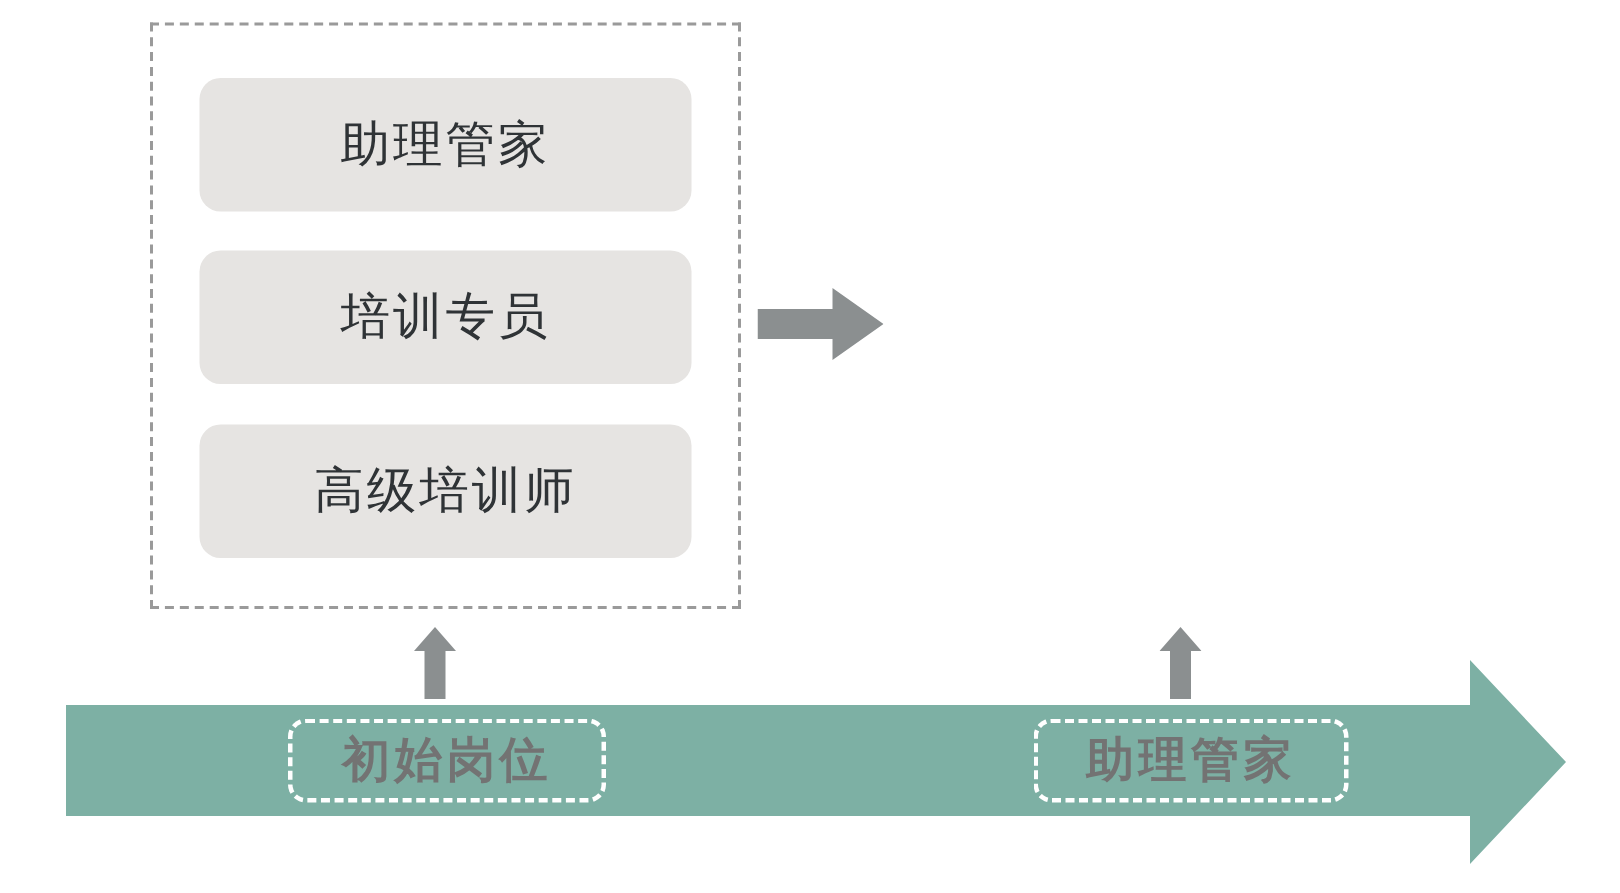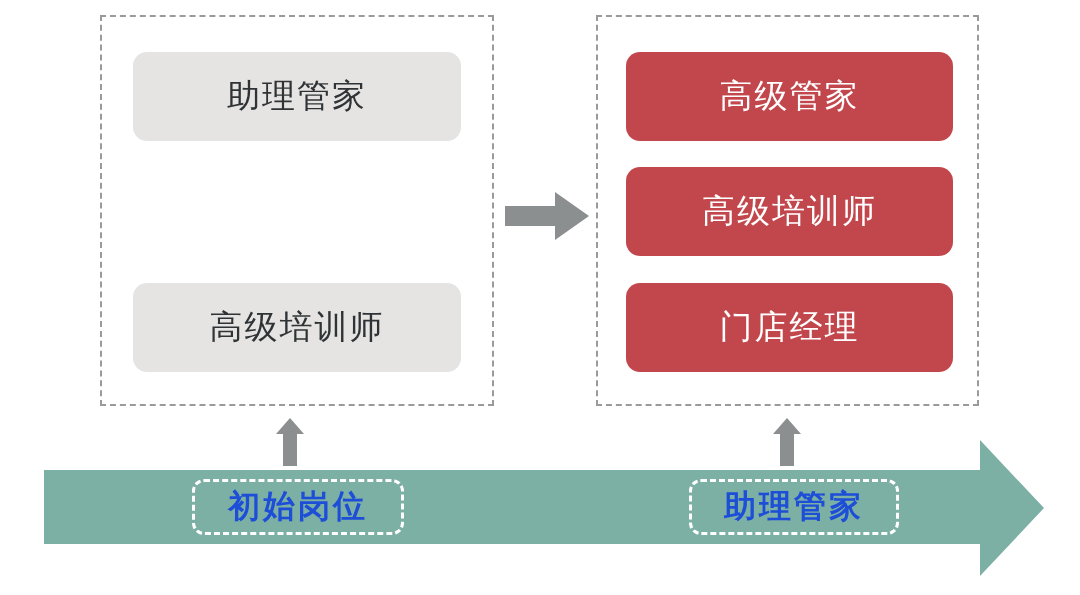--- a/index.html
+++ b/index.html
@@ -99,21 +99,21 @@
   }
 
   
   .stage-label {
     position: absolute;
     display: flex;
     align-items: center;
     justify-content: center;
     border: 3px dashed #ffffff;
     border-radius: 12px;
-    color: #1d4ed8;
+    color: #737373;
     font-size: 32px;
     font-weight: 700;
     letter-spacing: 3px;
     box-sizing: border-box;
     height: 56px;
   }
   #stage-label-initial {
     left: 192px;
     top: 479px;
     width: 212px;
@@ -128,46 +128,35 @@
 <body>
 
 <div id="stage">
 
   <div class="group-frame" id="group-initial">
 
     <div class="role-box initial row-0">
       <span>助理管家</span>
     </div>
 
+    <div class="role-box initial row-1">
+      <span>培训专员</span>
+    </div>
 
     <div class="role-box initial row-2">
       <span>高级培训师</span>
     </div>
   </div>
 
   <div id="connector-arrow">
     <svg width="84" height="52" viewBox="0 0 84 52" xmlns="http://www.w3.org/2000/svg">
       <polygon points="0,16 50,16 50,2 84,26 50,50 50,36 0,36" fill="#8b8f90"></polygon>
     </svg>
   </div>
 
-  <div class="group-frame" id="group-growth">
-
-    <div class="role-box growth row-0">
-      <span>高级管家</span>
-    </div>
-
-    <div class="role-box growth row-1">
-      <span>高级培训师</span>
-    </div>
-
-    <div class="role-box growth row-2">
-      <span>门店经理</span>
-    </div>
-  </div>
 
   <div class="up-arrow" id="up-arrow-initial">
     <svg width="28" height="48" viewBox="0 0 28 48" xmlns="http://www.w3.org/2000/svg">
       <polygon points="14,0 28,16 21,16 21,48 7,48 7,16 0,16" fill="#8b8f90"></polygon>
     </svg>
   </div>
 
   <div class="up-arrow" id="up-arrow-growth">
     <svg width="28" height="48" viewBox="0 0 28 48" xmlns="http://www.w3.org/2000/svg">
       <polygon points="14,0 28,16 21,16 21,48 7,48 7,16 0,16" fill="#8b8f90"></polygon>

